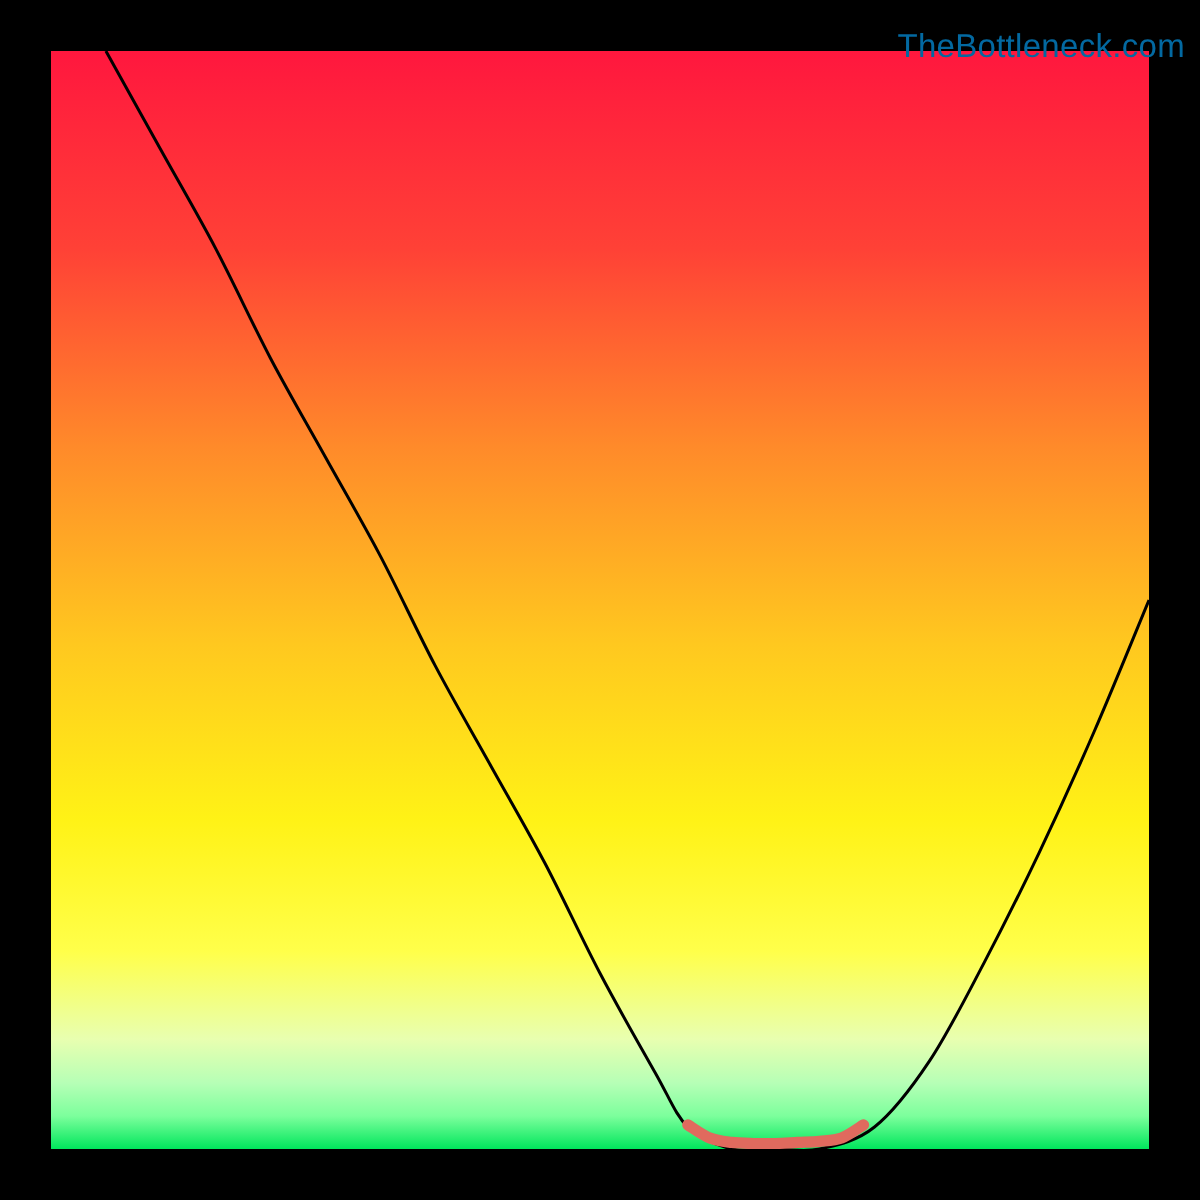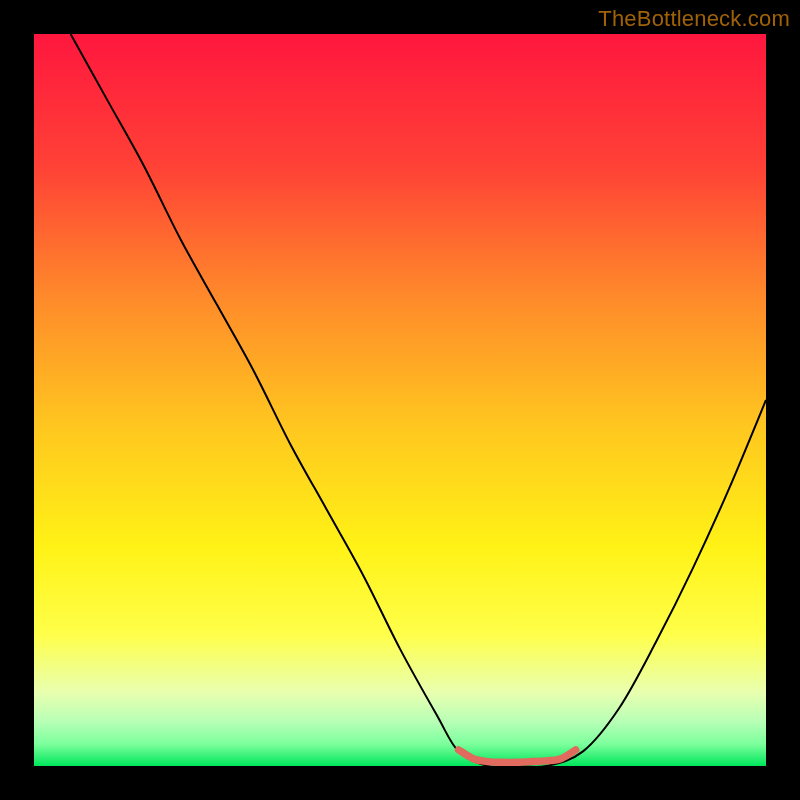--- a/index.html
+++ b/index.html
@@ -21,23 +21,23 @@
   }
   .plot-area {
     position: absolute;
     left: 0;
     top: 0;
     width: 732px;
     height: 732px;
   }
   .watermark {
     position: absolute;
-    top: 6px;
+    top: 18px;
     right: 10px;
-    color: #a16207;
+    color: #0369a1;
     font-size: 22px;
     font-weight: 500;
     letter-spacing: 0.2px;
   }
 </style>
 </head>
 <body>
 
 <div class="chart-frame">
   <svg class="plot-area" viewBox="0 0 732 732" width="732" height="732" preserveAspectRatio="none">

